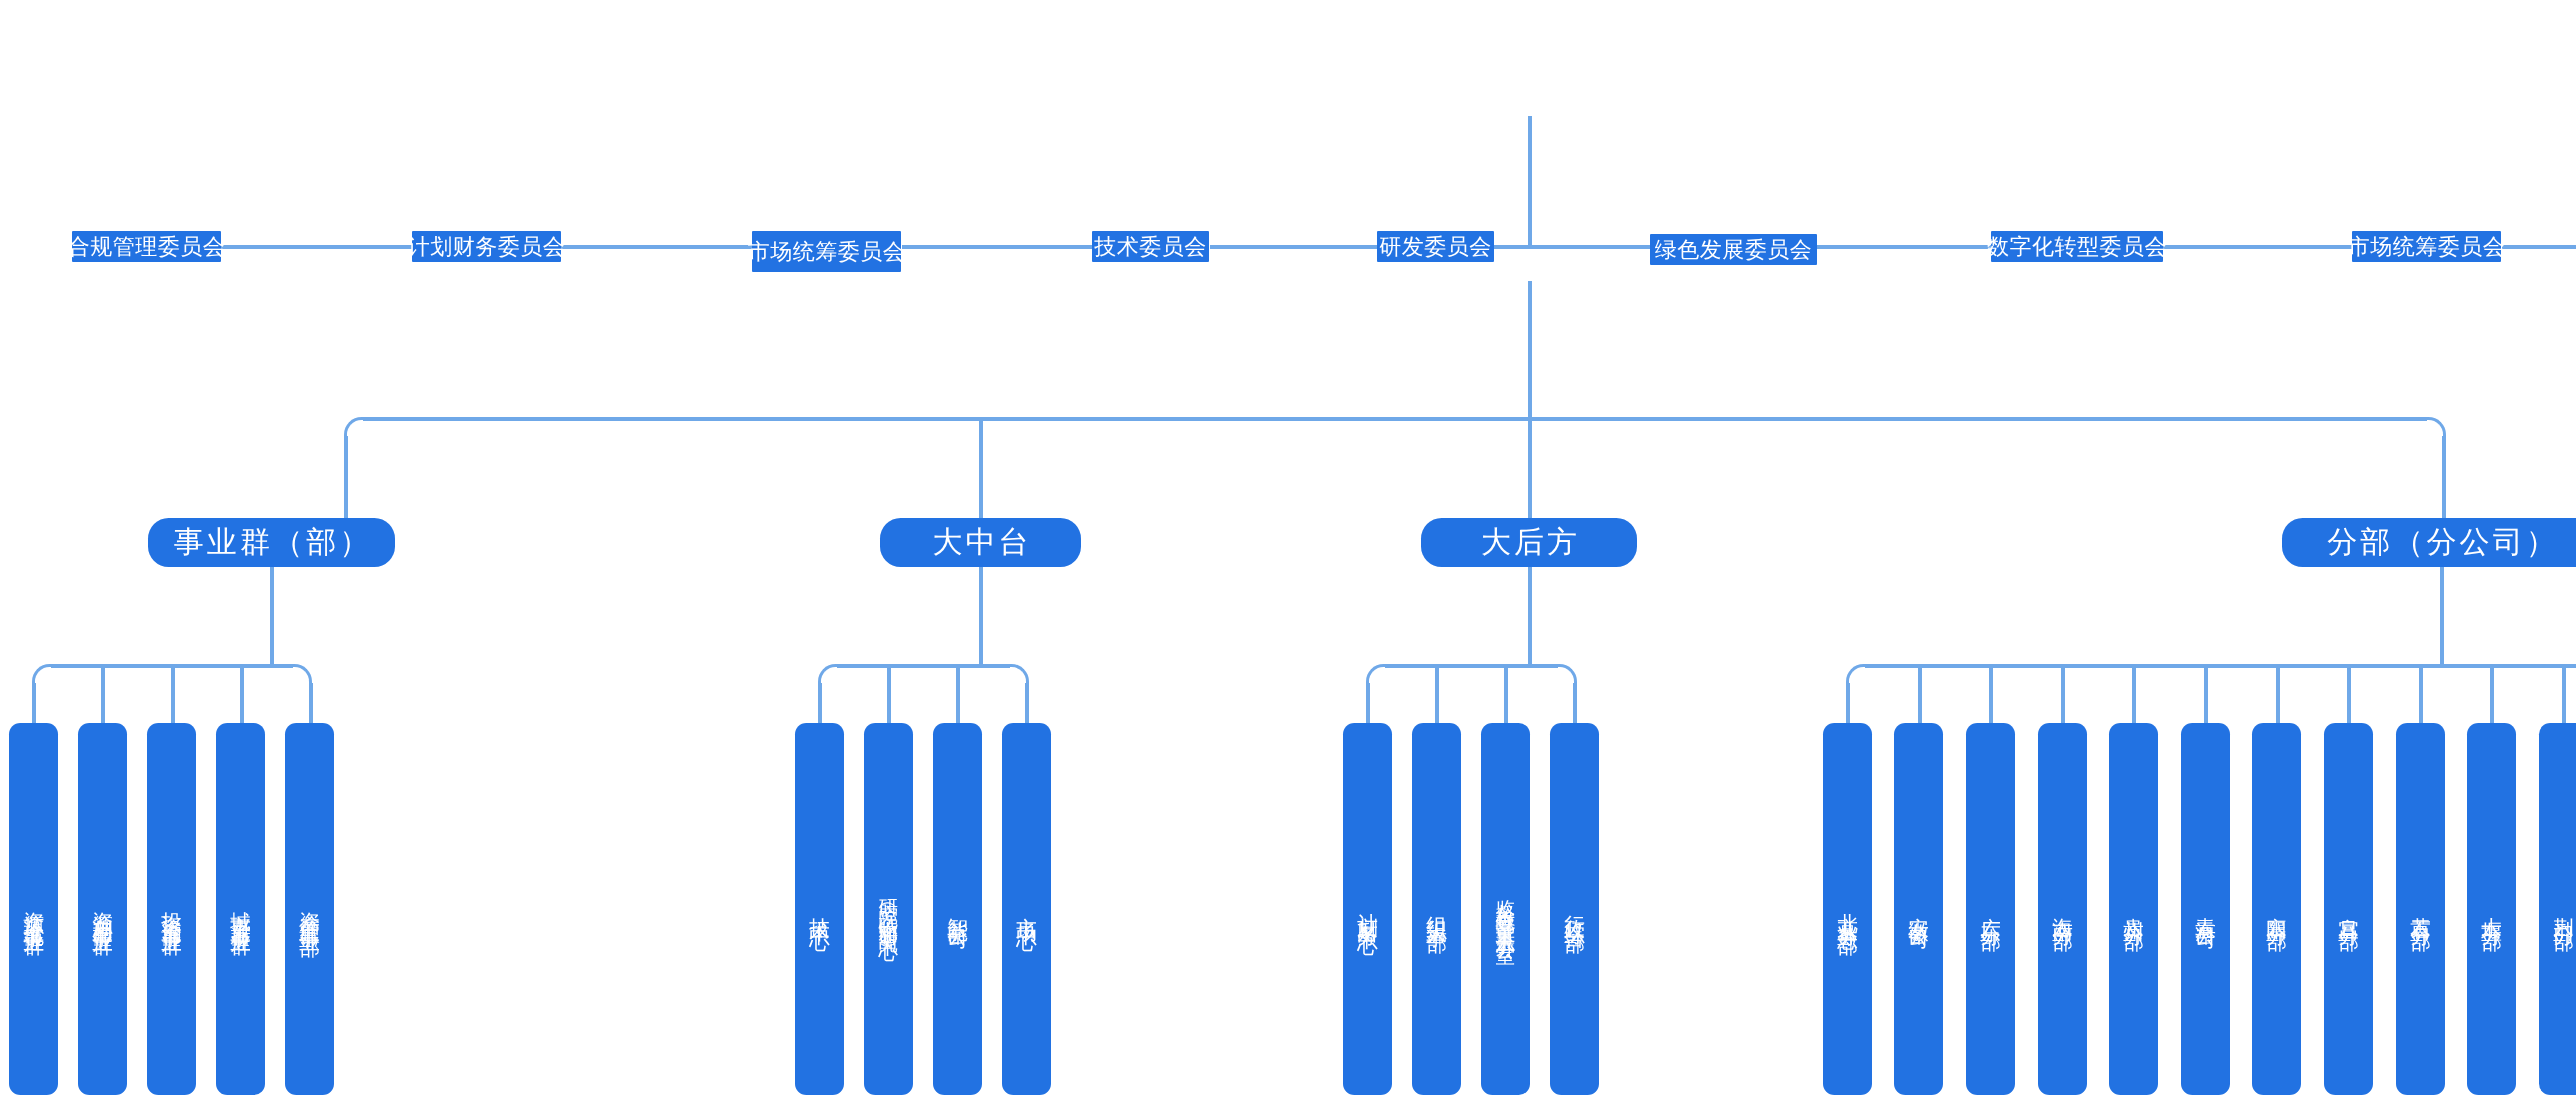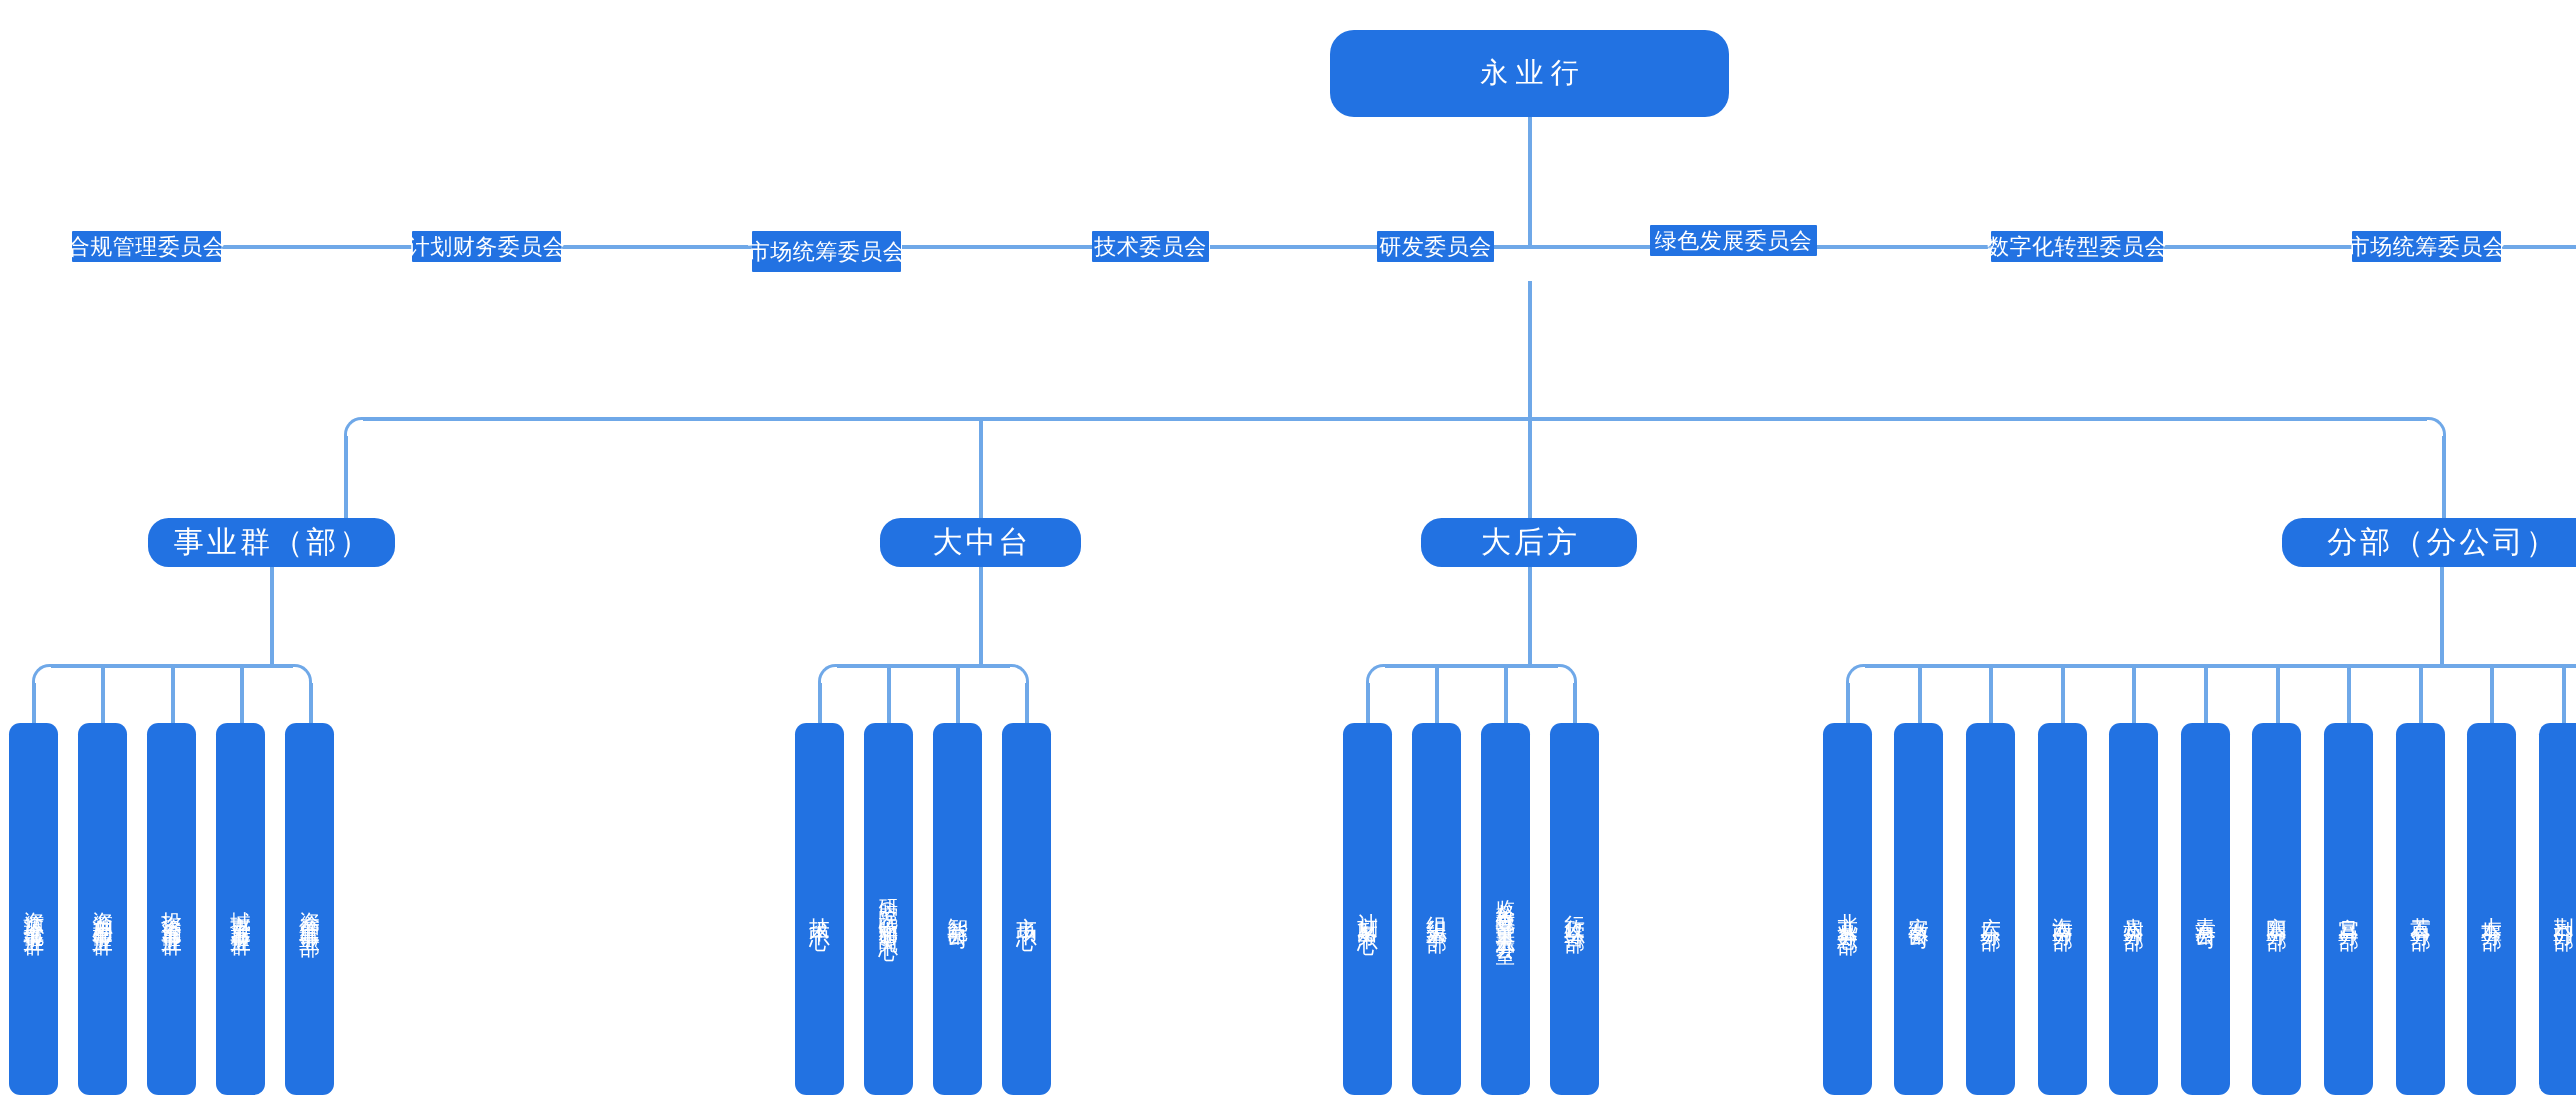--- a/index.html
+++ b/index.html
@@ -79,23 +79,20 @@
     z-index: 1;
   }
   .elbow-tl { border-width: 3.6px 0 0 3.6px; border-top-left-radius: 17.5px; }
   .elbow-tr { border-width: 3.6px 3.6px 0 0; border-top-right-radius: 17.5px; }
 </style>
 </head>
 <body>
 
 <div id="chart">
 
-  <div class="node node-root" style="left:1330px; top:30px; width:399px; height:87px;">
-    <span>永业行</span>
-  </div>
 
   <div class="ln ln-v" style="left:1528px; top:116px; width:3.6px; height:131px;"></div>
 
   <div id="committee-row">
       <div class="node node-committee" style="left: 72px; top: 231px; width: 149px; height: 31px;">
         <span>合规管理委员会</span>
       </div>
       <div class="ln ln-h" style="left: 221px; top: 245px; width: 191px;"></div>
       <div class="node node-committee" style="left: 412px; top: 231px; width: 149px; height: 31px;">
         <span>计划财务委员会</span>
@@ -106,21 +103,21 @@
       </div>
       <div class="ln ln-h" style="left: 902px; top: 245px; width: 191px;"></div>
       <div class="node node-committee" style="left: 1092px; top: 231px; width: 117px; height: 31px;">
         <span>技术委员会</span>
       </div>
       <div class="ln ln-h" style="left: 1210px; top: 245px; width: 167px;"></div>
       <div class="node node-committee" style="left: 1377px; top: 231px; width: 117px; height: 31px;">
         <span>研发委员会</span>
       </div>
       <div class="ln ln-h" style="left: 1494px; top: 245px; width: 156px;"></div>
-      <div class="node node-committee" style="left: 1650px; top: 225px; width: 167px; height: 31px; text-align: right;">
+      <div class="node node-committee" style="left: 1650px; top: 234px; width: 167px; height: 31px; text-align: right;">
         <span>绿色发展委员会</span>
       </div>
       <div class="ln ln-h" style="left: 1800px; top: 245px; width: 191px;"></div>
       <div class="node node-committee" style="left: 1991px; top: 231px; width: 172px; height: 31px;">
         <span>数字化转型委员会</span>
       </div>
       <div class="ln ln-h" style="left: 2162px; top: 245px; width: 190px;"></div>
       <div class="node node-committee" style="left: 2352px; top: 231px; width: 149px; height: 31px;">
         <span>市场统筹委员会</span>
       </div>

